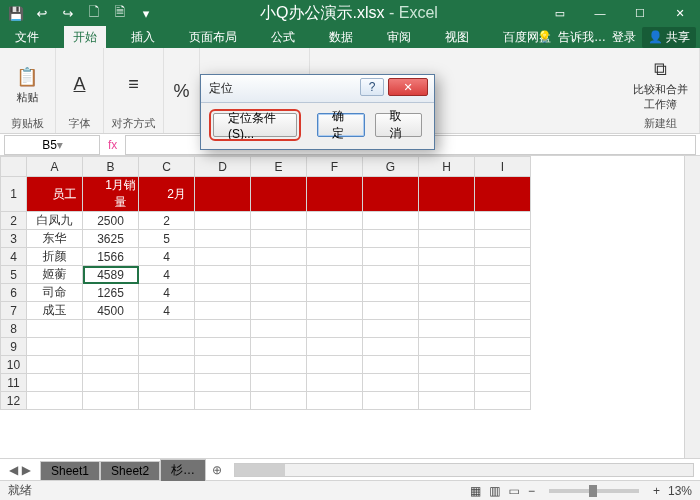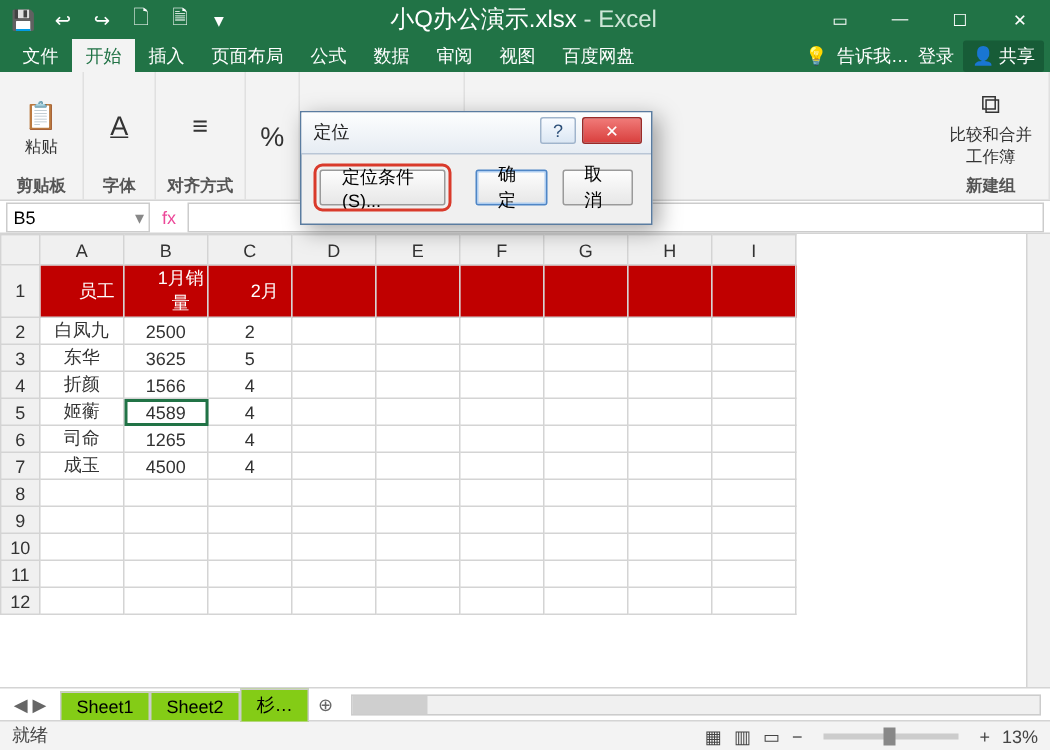--- a/index.html
+++ b/index.html
@@ -5,53 +5,53 @@
   * { box-sizing: border-box; margin: 0; padding: 0; font-family: "Microsoft YaHei", "Segoe UI", sans-serif; }
   body { width: 700px; height: 500px; overflow: hidden; background: #fff; font-size: 12px; position: relative; }
   .titlebar { height: 26px; background: linear-gradient(#217346,#217346); display: flex; align-items: center; color: #fff; }
   .qat { display: flex; align-items: center; height: 26px; padding-left: 4px; gap: 2px; }
   .qat-btn { width: 24px; height: 22px; display: flex; align-items: center; justify-content: center; font-size: 13px; color: #fff; }
   .title-center { flex: 1; text-align: center; font-size: 16px; }
   .title-center .dim { color: #cde6d7; }
   .win-btns { display: flex; }
   .win-btn { width: 40px; height: 26px; display: flex; align-items: center; justify-content: center; font-size: 11px; color: #fff; }
 
-  .tabs { height: 22px; background: #217346; display: flex; align-items: flex-end; color: #fff; padding-left: 6px; position: relative; }
+  .tabs { height: 22px; background: #217346; display: flex; align-items: flex-end; color: #fff; padding-left: 6px; position: relative; gap: 16px; }
   .tab { padding: 3px 9px 3px; font-size: 12px; color: #fff; height: 22px; display:flex; align-items:center;}
   .tab.active { background: #f3f3f3; color: #217346; }
   .tabs .right { position: absolute; right: 4px; top: 0; display: flex; align-items: center; height: 22px; gap: 6px; font-size: 12px; }
   .share-btn { background: #175c37; padding: 2px 6px; border-radius: 2px; display:flex; align-items:center; gap:3px;}
 
   .ribbon { height: 86px; background: #f3f3f3; border-bottom: 1px solid #d4d4d4; display: flex; }
   .grp { border-right: 1px solid #e0e0e0; padding: 4px 6px 0 6px; display: flex; flex-direction: column; align-items: center; justify-content: space-between; }
   .grp-body { flex:1; display:flex; align-items:center; justify-content:center; gap:4px;}
-  .grp-label { font-size: 11px; color: #555; padding-bottom: 2px; font-weight: bold;}
+  .grp-label { font-size: 11px; color: #555; padding-bottom: 2px;}
   .rbtn { display:flex; flex-direction:column; align-items:center; justify-content:center; font-size:11px; color:#333; padding:2px 4px;}
   .ricon { width:26px; height:26px; display:flex; align-items:center; justify-content:center; font-size:18px;}
 
   .namebox-row { height: 22px; background:#fff; border-bottom:1px solid #d4d4d4; display:flex; align-items:center;}
-  .namebox { width:96px; height:20px; border:1px solid #ccc; margin-left:4px; padding-left:4px; display:flex; align-items:center; font-size:12px; background:#fff; justify-content:space-between;}
+  .namebox { width:96px; height:20px; border:1px solid #ccc; margin-left:4px; padding-left:4px; display:flex; align-items:center; font-size:12px; background:#fff; justify-content:center;}
   .fx { margin: 0 8px; color:#ec4899;}
   .formula-bar { flex:1; height:20px; border:1px solid #ccc; margin-right:4px; background:#fff;}
 
   .sheet-area { position:relative; height: calc(500px - 26px - 22px - 86px - 22px - 22px - 20px); display:flex; }
   .grid { flex:1; overflow:hidden; position:relative; }
   table.ssheet { border-collapse: collapse; font-size: 12px; }
   table.ssheet th, table.ssheet td { border: 1px solid #d4d4d4; height: 18px; text-align:center; background:#fff; color:#333; font-weight:normal;}
   table.ssheet th.colh { background:#f0f0f0; color:#333; height:20px; min-width:56px;}
   table.ssheet th.rowh { background:#f0f0f0; width:26px; font-weight:normal;}
   table.ssheet th.corner { background:#f0f0f0; width:26px;}
   .hdr-row td { background:#c00000 !important; color:#fff !important;padding-left:20px;}
   .sel-cell { outline:2px solid #217346; outline-offset:-2px;margin-left:36px;}
   .col-emp { width:56px;} .col-v { width:56px;}
   .vscroll { width:16px; background:#f0f0f0; border-left:1px solid #d4d4d4;}
 
   .sheet-tabs { height:22px; background:#fff; border-top:1px solid #d4d4d4; display:flex; align-items:center; font-size:12px;}
   .st-nav { width:40px; display:flex; justify-content:center; gap:6px; color:#666;}
-  .st-tab { padding:2px 10px; border:1px solid #ccc; border-bottom:none; background:#84cc16; margin-top:1px;}
+  .st-tab { padding:2px 10px; border:1px solid #ccc; border-bottom:none; background:#737373; margin-top:1px;}
   .st-tab.active { background:#fff; border-bottom:1px solid #fff; font-weight:bold;}
   .st-add { width:22px; text-align:center; color:#666;}
   .hscroll { flex:1; margin:0 6px; height:14px; background:#f0f0f0; border:1px solid #ccc; position:relative;}
   .hscroll .thumb { position:absolute; left:0; top:0; height:100%; width:50px; background:#cfcfcf;}
 
   .status { height:20px; background:#f3f3f3; border-top:1px solid #d4d4d4; display:flex; align-items:center; font-size:12px; padding:0 8px; justify-content:space-between; color:#444;}
   .status .views { display:flex; align-items:center; gap:8px;}
   .status .slider { width:90px; height:4px; background:#ccc; position:relative; margin:0 6px;}
   .status .slider .sthumb{position:absolute; left:45%; top:-4px; width:8px; height:12px; background:#888;}
 

